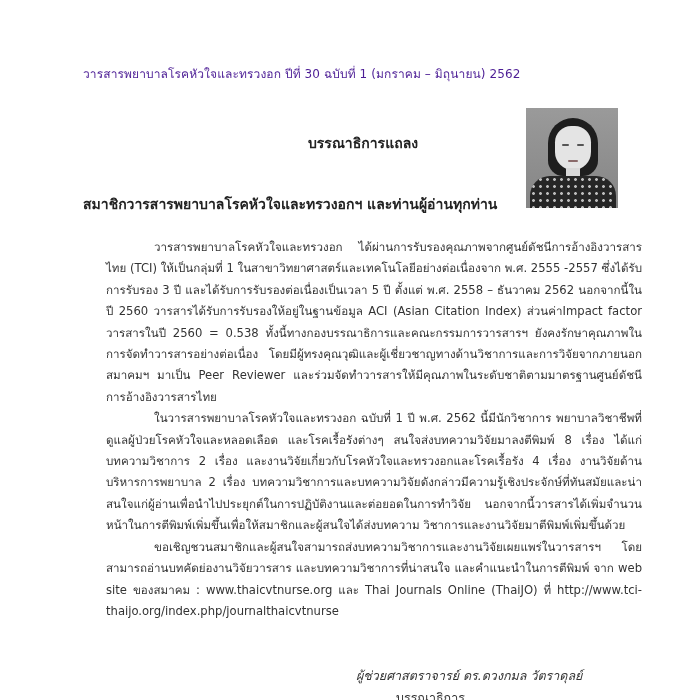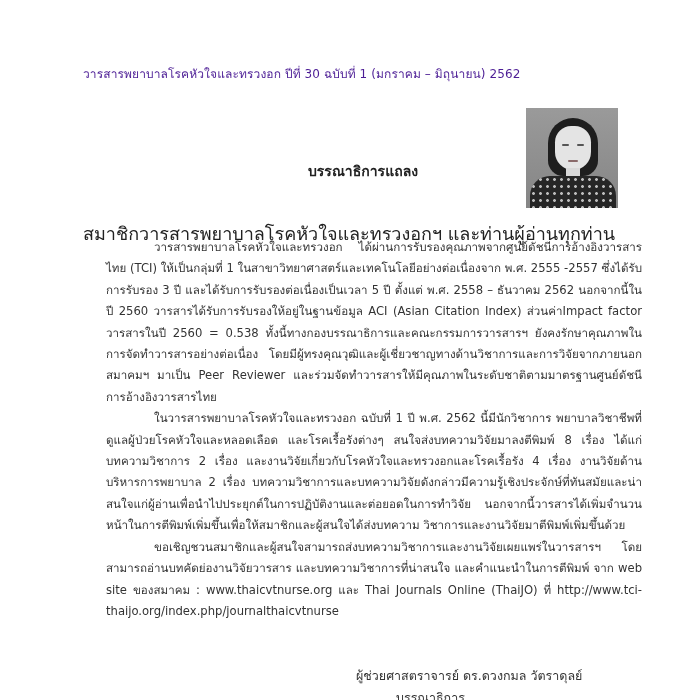--- a/index.html
+++ b/index.html
@@ -32,37 +32,37 @@
     .photo .mouth { position:absolute; left: 42px; top: 52px; width: 10px; height: 2px; background:#8a6a6a; border-radius:1px; }
     .photo .neck { position:absolute; left: 40px; top: 60px; width: 14px; height: 12px; background:#d8d8d8; }
     .photo .body {
       position:absolute; left: 4px; top: 68px; width: 86px; height: 40px;
       background-color:#262626;
       background-image: radial-gradient(circle, #bdbdbd 1.2px, transparent 1.6px);
       background-size: 7px 7px;
       border-radius: 20px 20px 0 0;
     }
     .title {
-      position: absolute; left: 0; width: 700px; top: 160px;
+      position: absolute; left: 0; width: 700px; top: 132px;
       text-align: center; font-weight: bold; font-size: 14px; color: #222;
       padding-left: 0;
     }
     .title span { display:inline-block; margin-left: 26px; }
     .greeting {
       position: absolute; left: 83px; top: 193px;
-      font-weight: normal; font-size: 18px; color: #222; white-space: nowrap; margin-top: 26px;
+      font-weight: bold; font-size: 14px; color: #222; white-space: nowrap;
     }
     .body-text {
       position: absolute; left: 83px; top: 237px; width: 536px;
       font-size: 11.6px; line-height: 21.4px; color: #333; margin-left: 23px;
     }
     .body-text p { margin: 0; text-align: justify; text-indent: 48px; }
     .signature {
       position: absolute; left: 356px; top: 666px;
-      font-size: 12.5px; color: #333; white-space: nowrap; text-align: center;
+      font-style: italic; font-size: 12.5px; color: #333; white-space: nowrap; text-align: center;
     }
     .signature-role {
       position: absolute; left: 396px; top: 688px;
       font-size: 12.5px; color: #333; white-space: nowrap;
     }
   </style>
 </head>
 <body>
 
 <div class="running-header">วารสารพยาบาลโรคหัวใจและทรวงอก ปีที่ 30 ฉบับที่ 1 (มกราคม – มิถุนายน) 2562</div>

